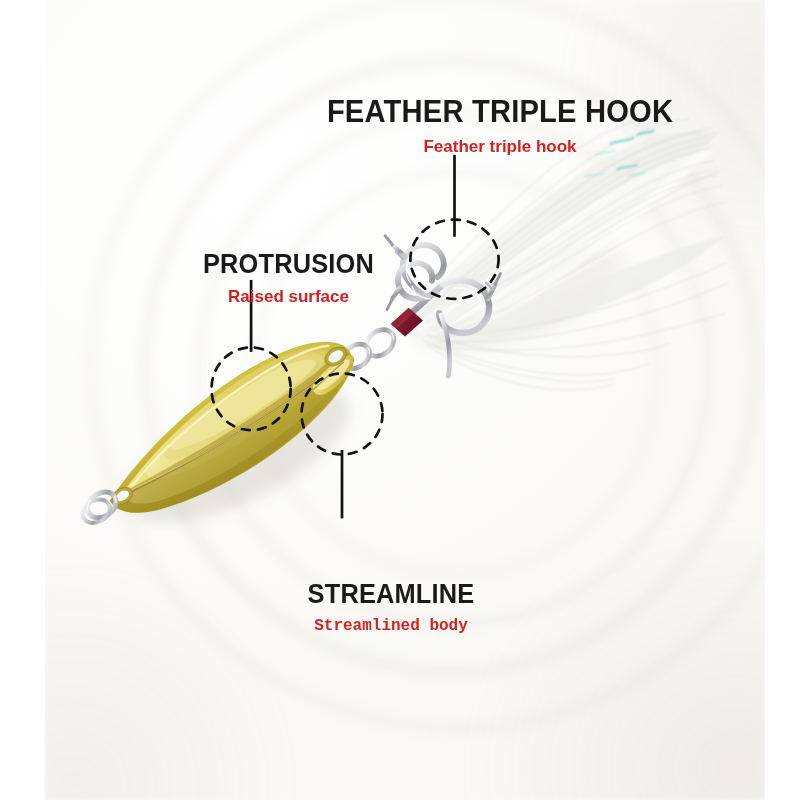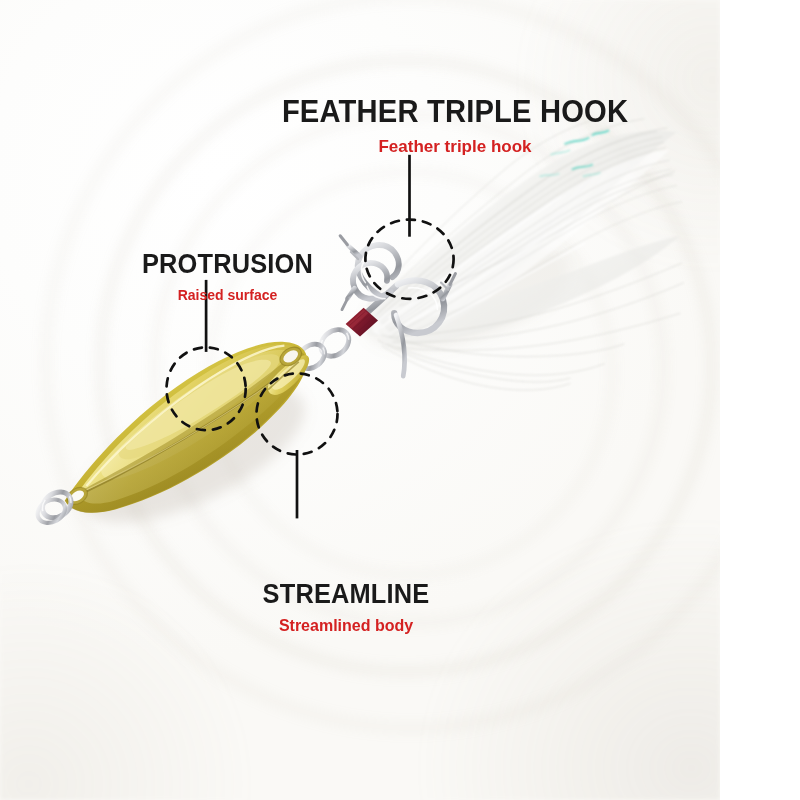--- a/index.html
+++ b/index.html
@@ -14,20 +14,21 @@
     font-family: "Liberation Sans", sans-serif;
     background: #ffffff;
   }
 
   #stage {
     position: relative;
     width: 720px;
     height: 800px;
     background: #fefefe;
     overflow: hidden;
+    margin-left: 45px;
   }
 
   
   .bg-base {
     position: absolute;
     inset: 0;
     background:
       radial-gradient(ellipse 70% 60% at 30% 22%, #ffffff 0%, #fdfdfc 45%, #faf9f6 100%),
       linear-gradient(135deg, #ffffff 0%, #fbfaf8 60%, #f7f5f1 100%);
   }
@@ -75,27 +76,27 @@
   .callout .sub {
     font-family: "Liberation Sans", sans-serif;
     font-weight: bold;
     line-height: 1.0;
   }
 
   .callout.hook      { left: 160px; top: 96px;  width: 590px; }
   .callout.hook .kicker { font-size: 31px; }
   .callout.hook .sub    { font-size: 17px; margin-top: 11px; }
 
-  .callout.protrusion { left: 30px; top: 251px; width: 395px; }
+  .callout.protrusion { left: 46px; top: 251px; width: 395px; }
   .callout.protrusion .kicker { font-size: 27px; }
-  .callout.protrusion .sub    { font-size: 14px; margin-top: 10px; }
+  .callout.protrusion .sub    { font-size: 17px; margin-top: 10px; }
 
   .callout.streamline { left: 146px; top: 581px; width: 400px; }
   .callout.streamline .kicker { font-size: 27px; }
-  .callout.streamline .sub    { font-size: 16px; margin-top: 10px; }
+  .callout.streamline .sub    { font-size: 16px; margin-top: 10px; font-family: Liberation Mono, monospace; }
 
   
   #overlay {
     position: absolute;
     inset: 0;
     pointer-events: none;
   }
 </style>
 </head>
 <body>

